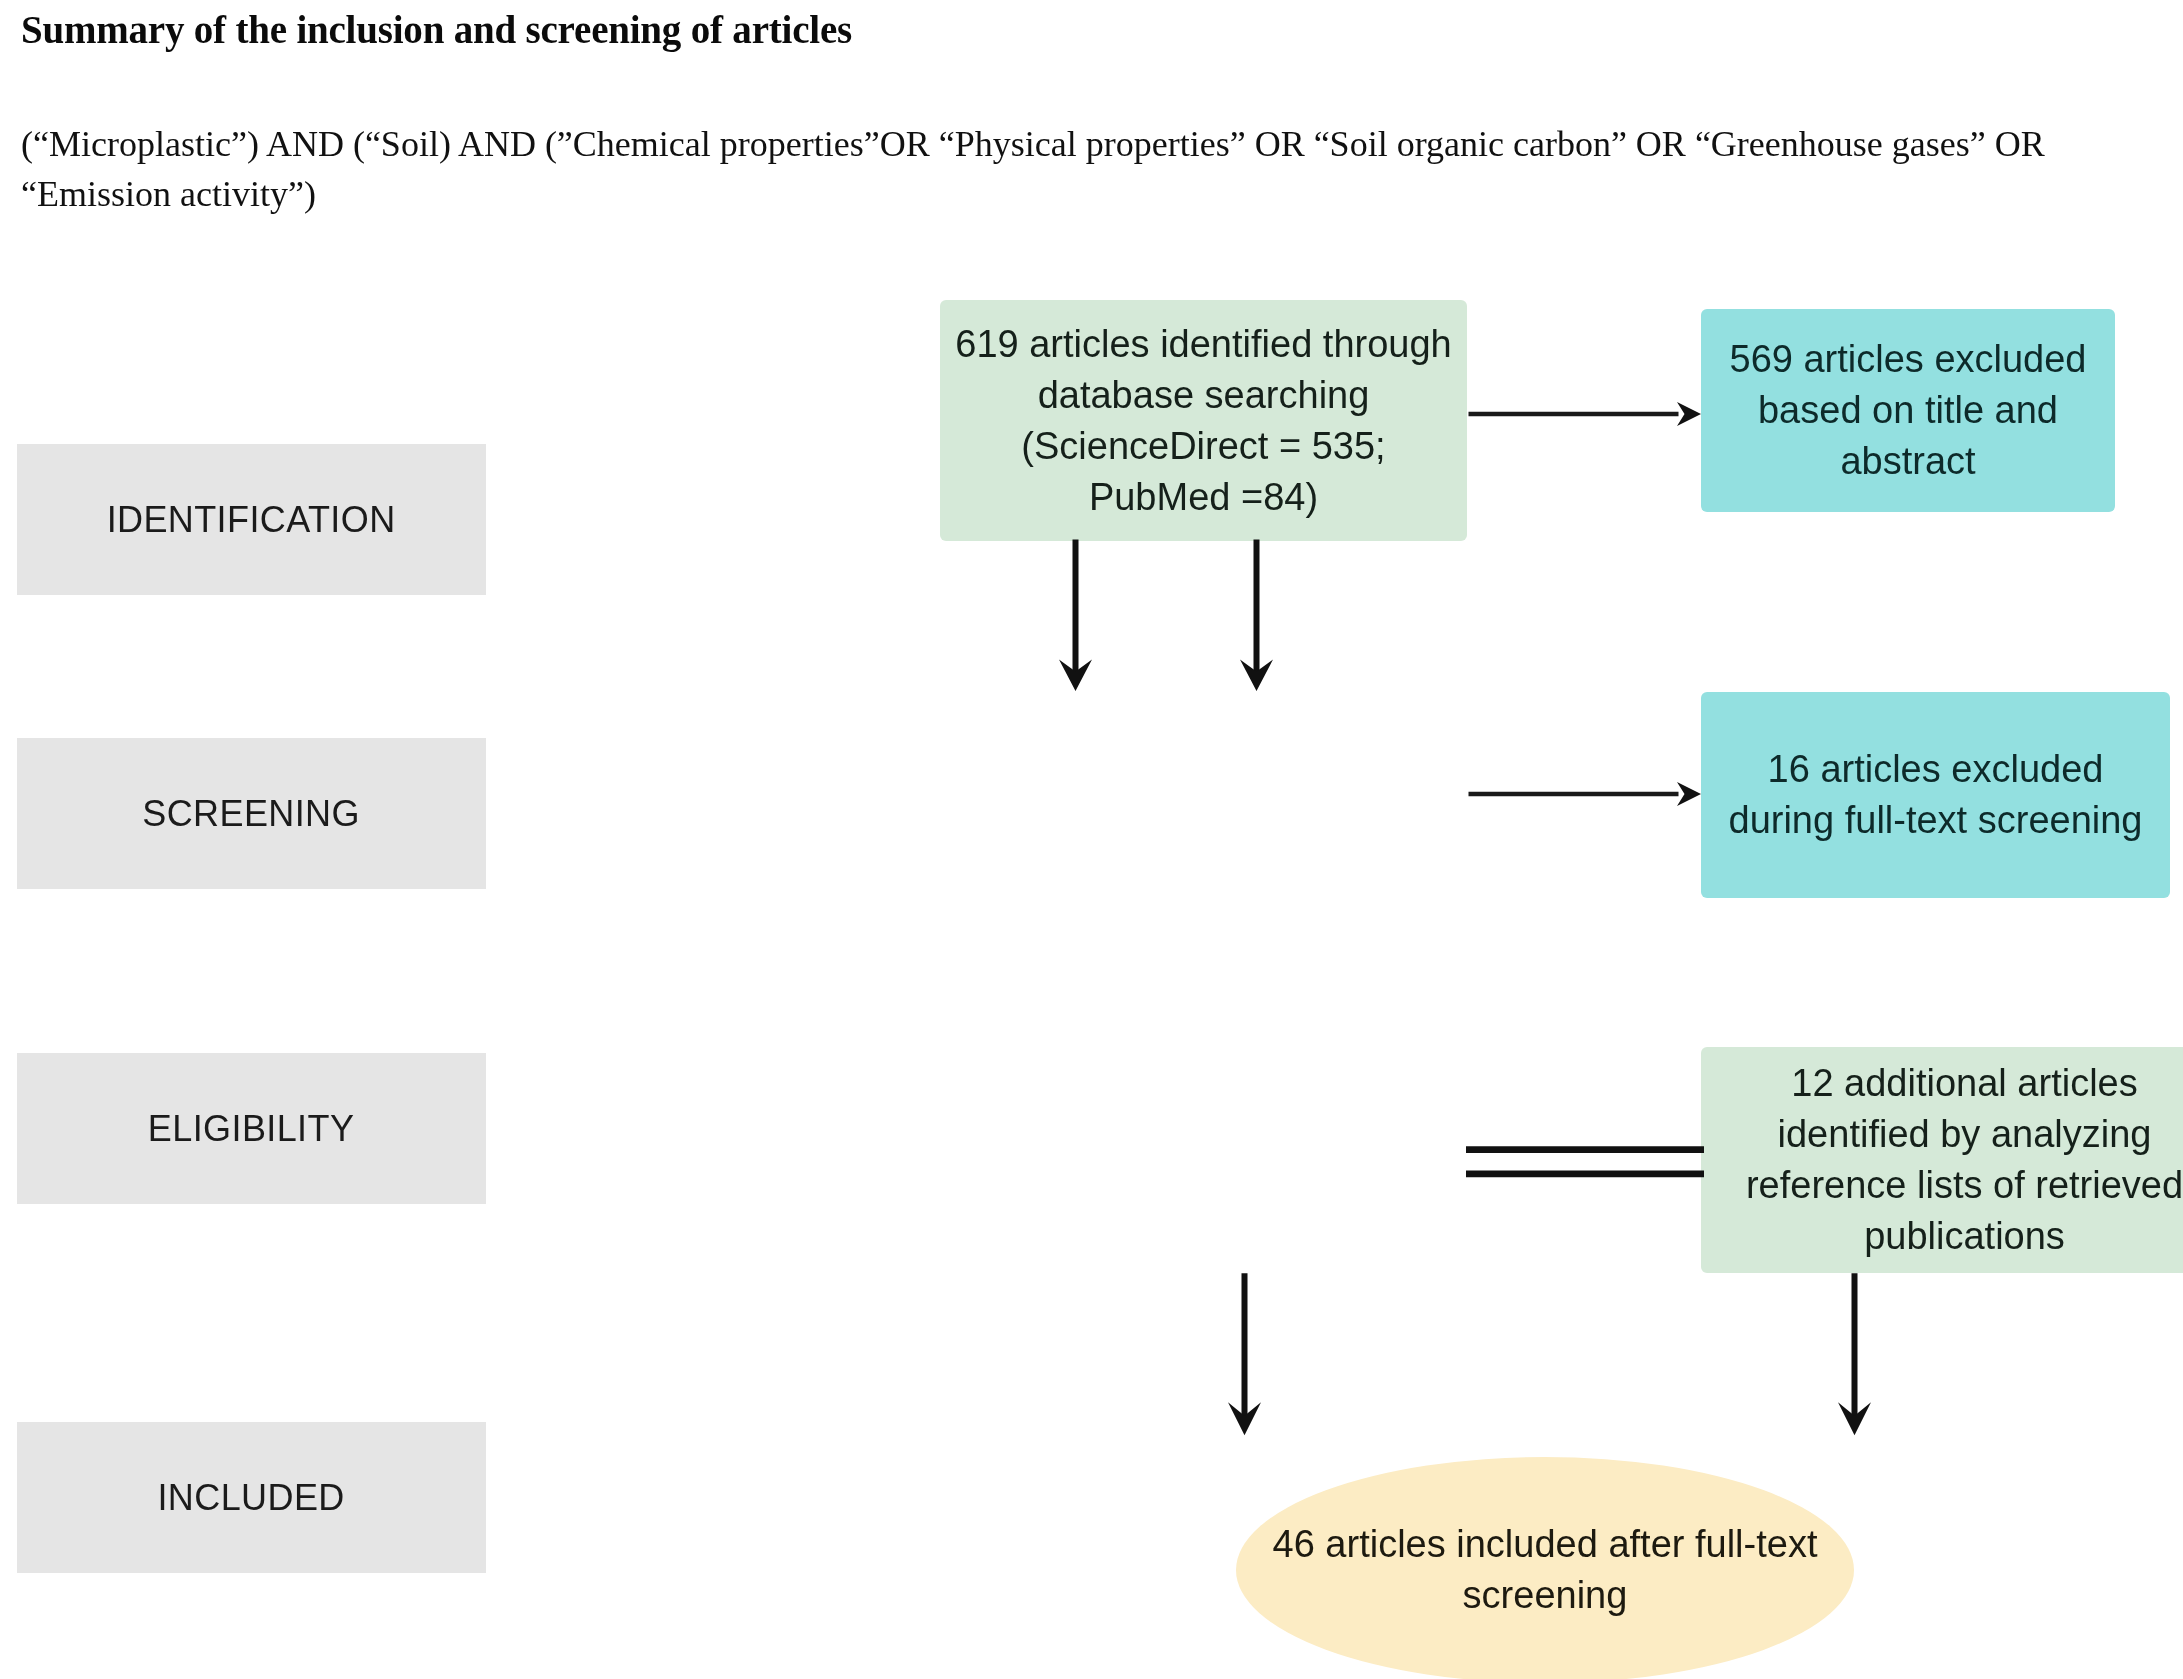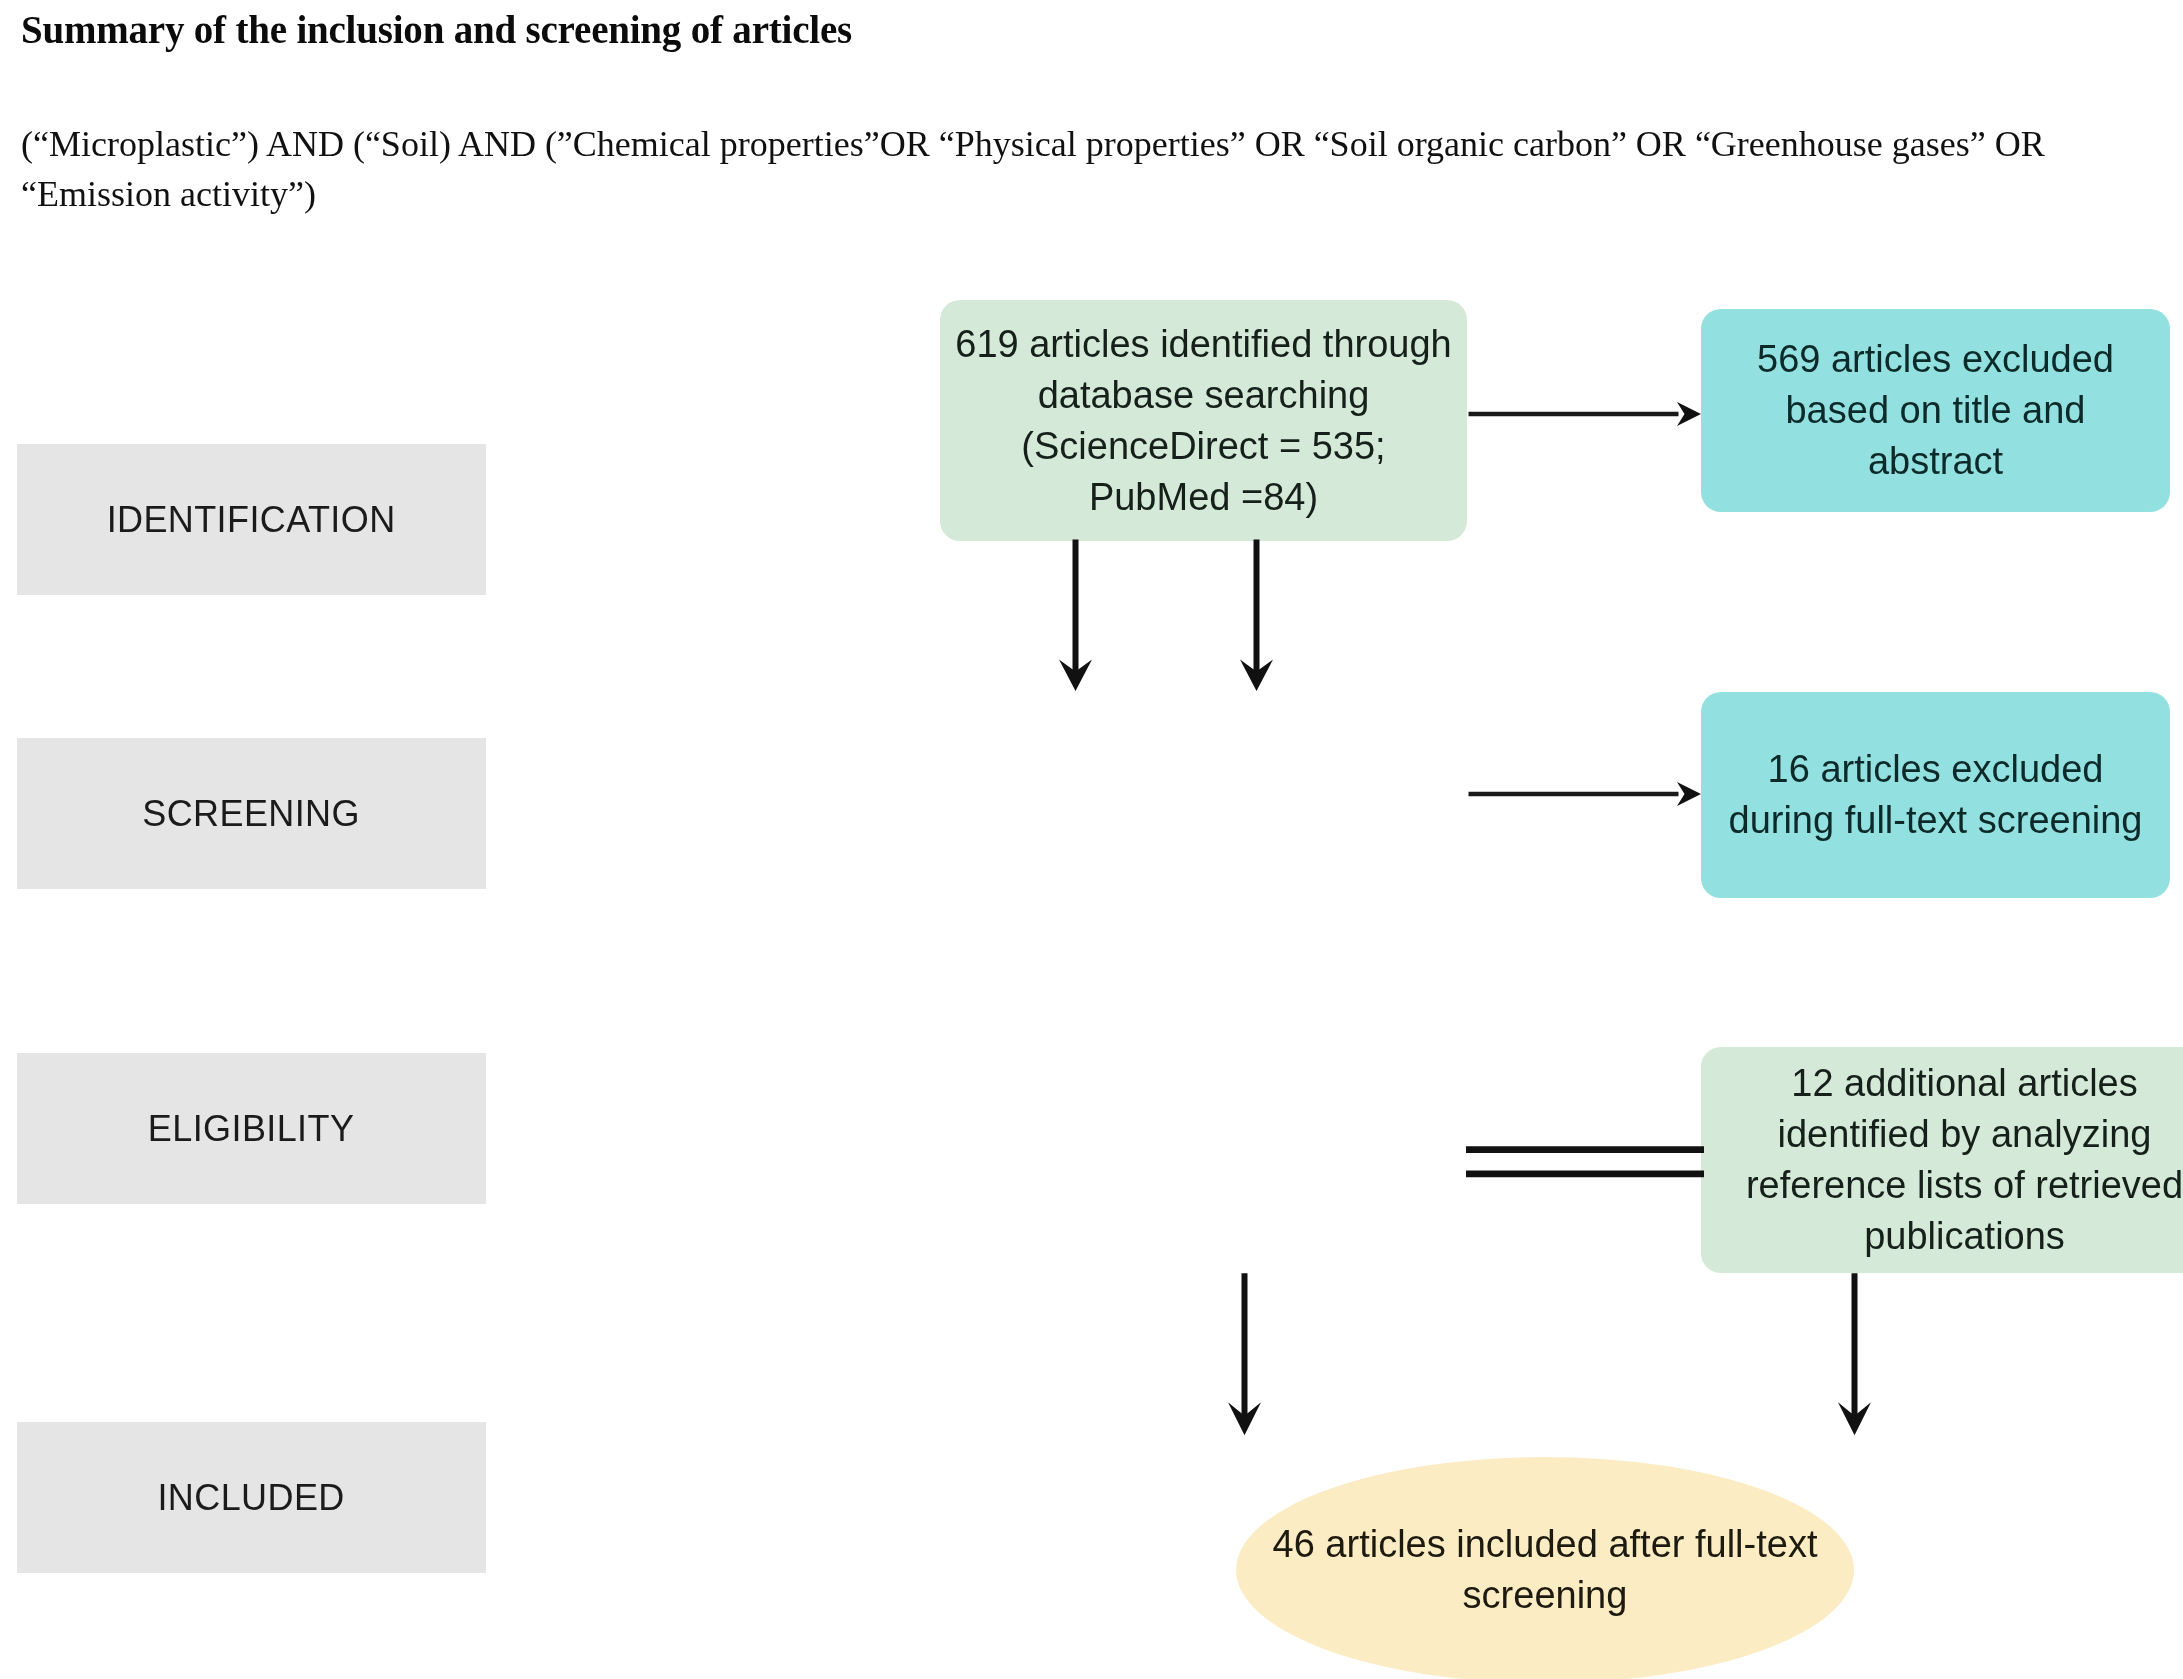--- a/index.html
+++ b/index.html
@@ -66,32 +66,32 @@
   .stage-included       { top: 1422px; }
 
   
   .flow-box {
     position: absolute;
     box-sizing: border-box;
     display: flex;
     align-items: center;
     justify-content: center;
     text-align: center;
-    border-radius: 20px;
+    border-radius: 6px;
     font-family: "Liberation Sans", sans-serif;
     font-size: 38px;
     line-height: 51px;
     color: #15201a;
     padding: 7.5px 13.6px;
   }
   .box-green { background: #d5e9d8; }
   .box-teal  { background: #93e0e0; color: #0d2a2a; }
 
   .box-identified     { left: 940px; top: 300px;  width: 527px; height: 241px; }
-  .box-excluded-title { left: 1701px; top: 309px;  width: 469px; height: 203px; }
+  .box-excluded-title { left: 1701px; top: 309px;  width: 414px; height: 203px; }
   .box-screening      { left: 940px; top: 692px;  width: 527px; height: 205px; }
   .box-excluded-full  { left: 1701px; top: 692px;  width: 469px; height: 206px; }
   .box-fulltext       { left: 940px; top: 1055px; width: 527px; height: 218px; }
   .box-additional     { left: 1701px; top: 1047px; width: 527px; height: 226px; }
 
   
   .flow-ellipse {
     position: absolute;
     left: 1236px;
     top: 1457px;

